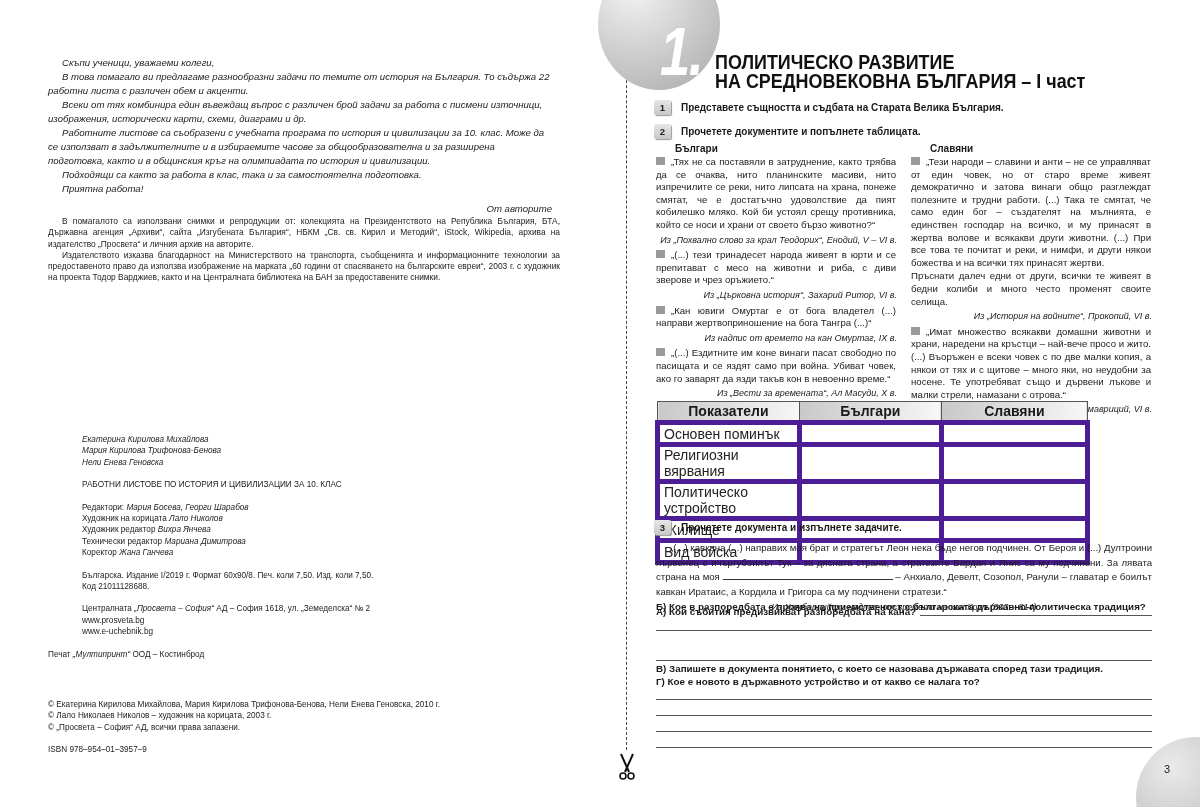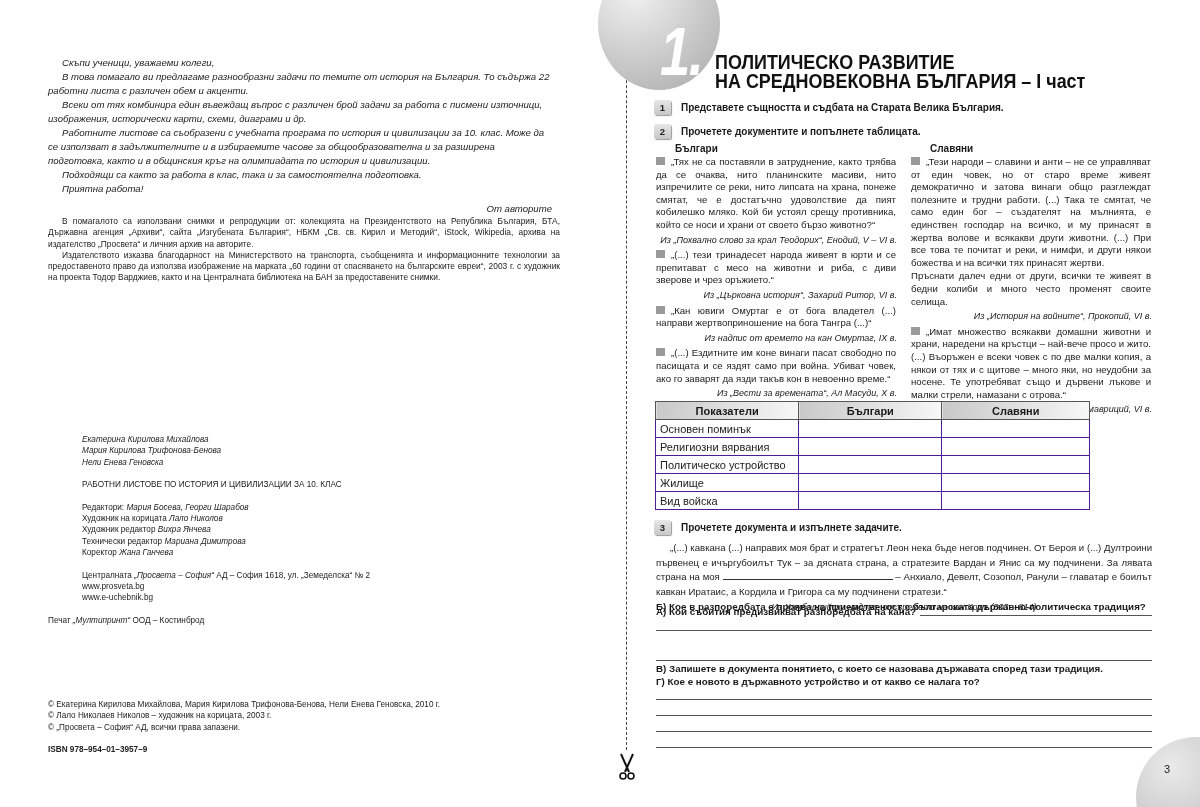--- a/index.html
+++ b/index.html
@@ -10,44 +10,44 @@
   .intro { left:48px; top:56px; width:504px; font-size:9.6px; line-height:14px; font-style:italic; color:#222; }
   .intro p { margin:0; text-indent:14px; }
   .intro .sign { text-align:right; margin-top:6px; text-indent:0; }
   .credits { left:48px; top:216px; width:512px; font-size:8.4px; line-height:11.3px; color:#222; text-align:justify; }
   .credits p { margin:0; text-indent:14px; }
   .imprint { left:48px; top:434px; width:300px; font-size:8.2px; line-height:11.4px; color:#222; }
   .imprint .blk { margin-bottom:11px;margin-left:34px; }
   .imprint .ln { white-space:nowrap; }
   .imprint i { font-style:italic; }
   .copy { left:48px; top:699px; width:420px; font-size:8.2px; line-height:11.4px; color:#222; }
-  .copy .isbn { margin-top:11px;font-weight:bold; }
+  .copy .isbn { margin-top:11px; }
 
   
   .cutline { left:626px; top:0; width:0; height:750px; border-left:1.5px dashed #444; }
   .scissors { left:616px; top:752px; width:22px; height:30px; }
 
   
   .bigcircle { left:598px; top:-42px; width:122px; height:132px; border-radius:50%;
                background:radial-gradient(circle at 30% 25%, #f2f2f2 0%, #c9c9c9 55%, #a9a9a9 100%); }
   .bignum { left:660px; top:16px; font-size:68px; font-weight:bold; font-style:italic; color:#fff;
             letter-spacing:-2px; line-height:70px; transform:scaleX(0.8); transform-origin:left top; }
   .title { left:715px; top:53px; font-size:19.5px; font-weight:bold; line-height:19px; color:#111;
            transform:scaleX(0.92); transform-origin:left top; white-space:nowrap; }
   .task { left:654px; font-size:10px; font-weight:bold; display:flex; align-items:center; gap:10px; white-space:nowrap; }
   .badge { width:17px; height:15px; background:linear-gradient(#e6e6e6,#c8c8c8); border-radius:2px;
            box-shadow:1px 1px 1px #9a9a9a; font-size:9.5px; font-weight:bold; display:flex; align-items:center; justify-content:center; color:#222; }
   .col { font-size:9.6px; line-height:12.6px; color:#1a1a1a; text-align:justify; }
   .col h4 { margin:0 0 0 20px; font-size:10px; font-weight:bold; line-height:12px; }
   .col p { margin:1px; }
   .col .src { text-align:right; font-style:italic; font-size:9px; margin:2px 0 3px; }
   .sq { display:inline-block; width:9px; height:8px; background:#9a9a9a; margin-right:6px; vertical-align:0px; }
-  table.tbl { left:655px; top:401px; width:435px; border-collapse:collapse; font-size:11px; }
+  table.tbl { left:655px; top:401px; width:435px; border-collapse:collapse; font-size:14px; }
   table.tbl th { height:15px; border:1px solid #555; font-weight:bold; background:linear-gradient(90deg,#c8c8c8,#f7f7f7); }
-  table.tbl td { height:17px; border:1px solid #4c1d95; padding:0 4px; color:#222; }
+  table.tbl td { height:17px; border:5px solid #4c1d95; padding:0 4px; color:#222; }
   .doc3 { left:656px; top:541px; width:496px; font-size:9.6px; line-height:14.5px; text-align:justify; }
   .doc3 p { margin:0; text-indent:14px; }
   .doc3 .blank { display:inline-block; width:170px; border-bottom:1px solid #333; height:9px; }
   .doc3 .src { text-align:center; font-style:italic; font-size:9px; margin-top:1px; }
   .q { left:656px; font-size:9.8px; font-weight:bold; line-height:13px; white-space:nowrap; }
   .rule { height:0; border-top:1.3px solid #555; }
   .pagecircle { left:1136px; top:737px; width:120px; height:120px; border-radius:50%;
                 background:radial-gradient(circle at 30% 25%, #eaeaea 0%, #c4c4c4 60%, #a8a8a8 100%); }
   .pagenum { left:1164px; top:763px; font-size:11px; color:#222; }
 </style>
@@ -77,20 +77,24 @@
   </div>
   <div class="blk ln">РАБОТНИ ЛИСТОВЕ ПО ИСТОРИЯ И ЦИВИЛИЗАЦИИ ЗА 10. КЛАС</div>
   <div class="blk">
     <div class="ln"><span>Редактори: </span><i>Мария Босева, Георги Шарабов</i></div>
     <div class="ln"><span>Художник на корицата </span><i>Лало Николов</i></div>
     <div class="ln"><span>Художник редактор </span><i>Вихра Янчева</i></div>
     <div class="ln"><span>Технически редактор </span><i>Мариана Димитрова</i></div>
     <div class="ln"><span>Коректор </span><i>Жана Ганчева</i></div>
   </div>
   <div class="blk">
+    <div class="ln">Българска. Издание I/2019 г. Формат 60х90/8. Печ. коли 7,50. Изд. коли 7,50.</div>
+    <div class="ln">Код 21011128688.</div>
+  </div>
+  <div class="blk">
     <div class="ln"><span>Централната </span><i>„Просвета – София“</i><span> АД – София 1618, ул. „Земеделска“ № 2</span></div>
     <div class="ln">www.prosveta.bg</div>
     <div class="ln">www.e-uchebnik.bg</div>
   </div>
   <div class="ln"><span>Печат </span><i>„Мултипринт“</i><span> ООД – Костинброд</span></div>
 </div>
 
 <div class="abs copy">
   <div>© Екатерина Кирилова Михайлова, Мария Кирилова Трифонова-Бенова, Нели Енева Геновска, 2010 г.</div>
   <div>© Лало Николаев Николов – художник на корицата, 2003 г.</div>

